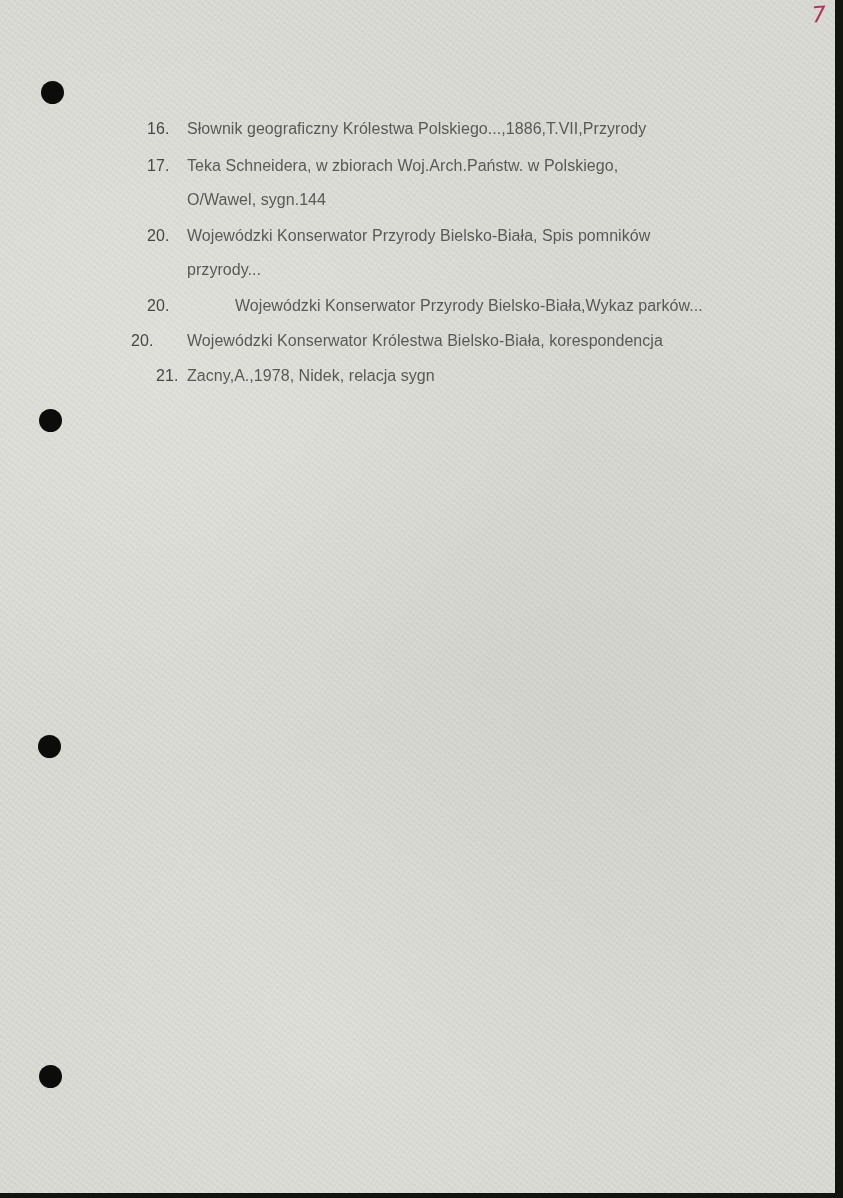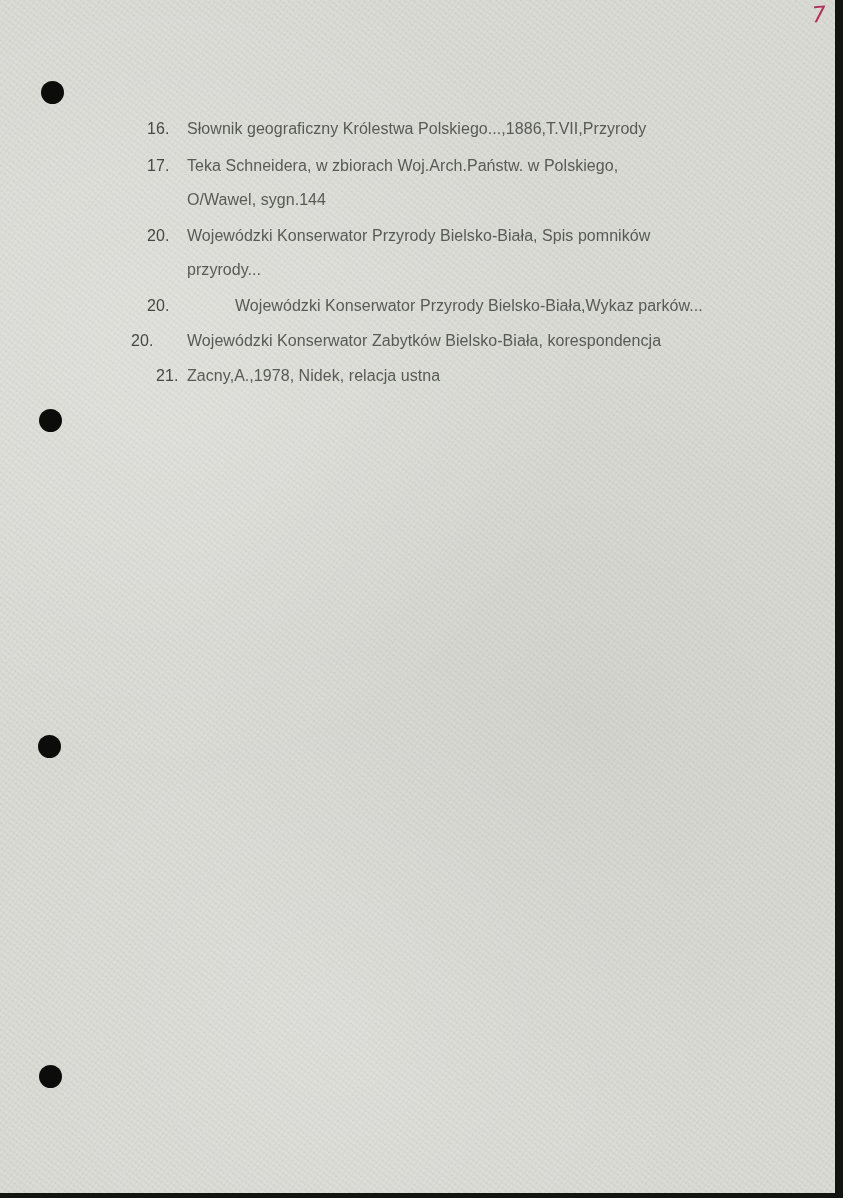--- a/index.html
+++ b/index.html
@@ -86,21 +86,21 @@
     <span class="line" style="left:187px; top:262px;text-align:right;">przyrody...</span>
   </div>
 
   <div>
     <span class="line num" style="left:147px; top:298px;">20.</span>
     <span class="line" style="left:187px; top:298px;margin-left:48px;">Wojewódzki Konserwator Przyrody Bielsko-Biała,Wykaz parków...</span>
   </div>
 
   <div>
     <span class="line num" style="left:131px; top:333px;">20.</span>
-    <span class="line" style="left:187px; top:333px;">Wojewódzki Konserwator Zabytków Bielsko-Biała, korespondencja</span>
+    <span class="line" style="left:187px; top:333px;">Wojewódzki Konserwator Królestwa Bielsko-Biała, korespondencja</span>
   </div>
 
   <div>
     <span class="line num" style="left:156px; top:368px;">21.</span>
-    <span class="line" style="left:187px; top:368px;">Zacny,A.,1978, Nidek, relacja ustna</span>
+    <span class="line" style="left:187px; top:368px;">Zacny,A.,1978, Nidek, relacja sygn</span>
   </div>
 
 </div>
 
 </body></html>

